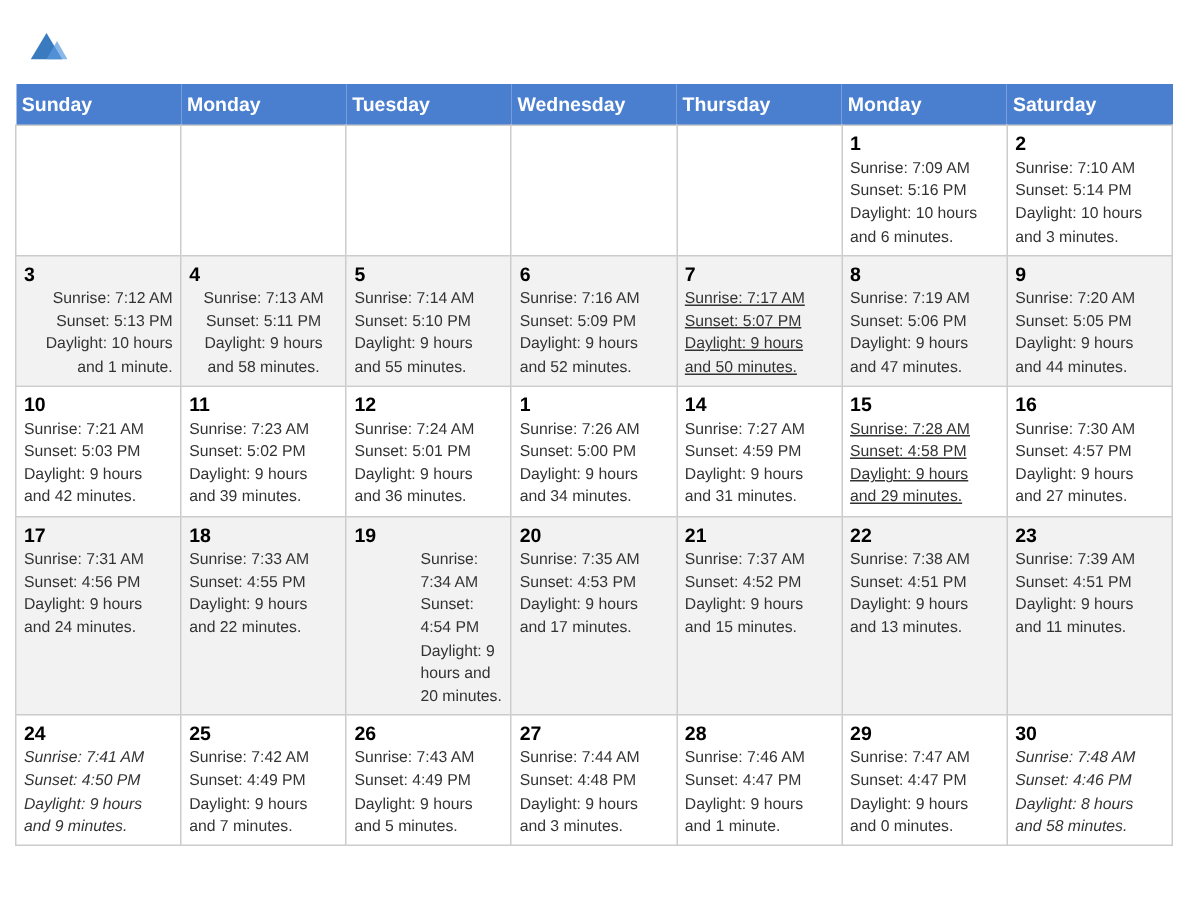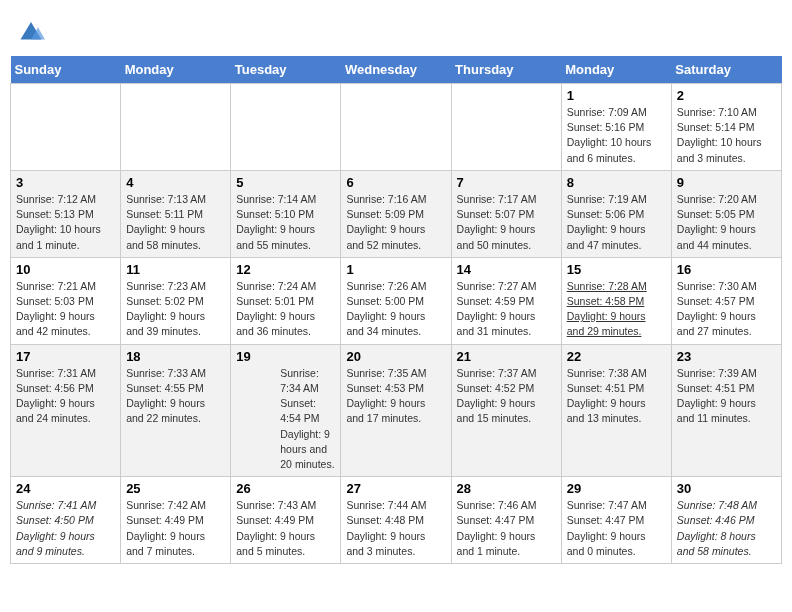--- a/index.html
+++ b/index.html
@@ -136,45 +136,45 @@
         <td>
           <span class="day-number">2</span>
           <div class="day-info" style="white-space: pre-line;">Sunrise: 7:10 AM
 Sunset: 5:14 PM
 Daylight: 10 hours and 3 minutes.</div>
         </td>
       </tr>
       <tr>
         <td>
           <span class="day-number">3</span>
-          <div class="day-info" style="white-space: pre-line;">Sunrise: 7:12 AM
+          <div class="day-info" style="white-space: pre-line; text-align: right;">Sunrise: 7:12 AM
 Sunset: 5:13 PM
 Daylight: 10 hours and 1 minute.</div>
         </td>
         <td>
           <span class="day-number">4</span>
-          <div class="day-info" style="white-space: pre-line;">Sunrise: 7:13 AM
+          <div class="day-info" style="white-space: pre-line; text-align: center;">Sunrise: 7:13 AM
 Sunset: 5:11 PM
 Daylight: 9 hours and 58 minutes.</div>
         </td>
         <td>
           <span class="day-number">5</span>
           <div class="day-info" style="white-space: pre-line;">Sunrise: 7:14 AM
 Sunset: 5:10 PM
 Daylight: 9 hours and 55 minutes.</div>
         </td>
         <td>
           <span class="day-number">6</span>
           <div class="day-info" style="white-space: pre-line;">Sunrise: 7:16 AM
 Sunset: 5:09 PM
 Daylight: 9 hours and 52 minutes.</div>
         </td>
         <td>
           <span class="day-number">7</span>
-          <div class="day-info" style="white-space: pre-line;">Sunrise: 7:17 AM
+          <div class="day-info" style="white-space: pre-line; text-decoration: underline;">Sunrise: 7:17 AM
 Sunset: 5:07 PM
 Daylight: 9 hours and 50 minutes.</div>
         </td>
         <td>
           <span class="day-number">8</span>
           <div class="day-info" style="white-space: pre-line;">Sunrise: 7:19 AM
 Sunset: 5:06 PM
 Daylight: 9 hours and 47 minutes.</div>
         </td>
         <td>

